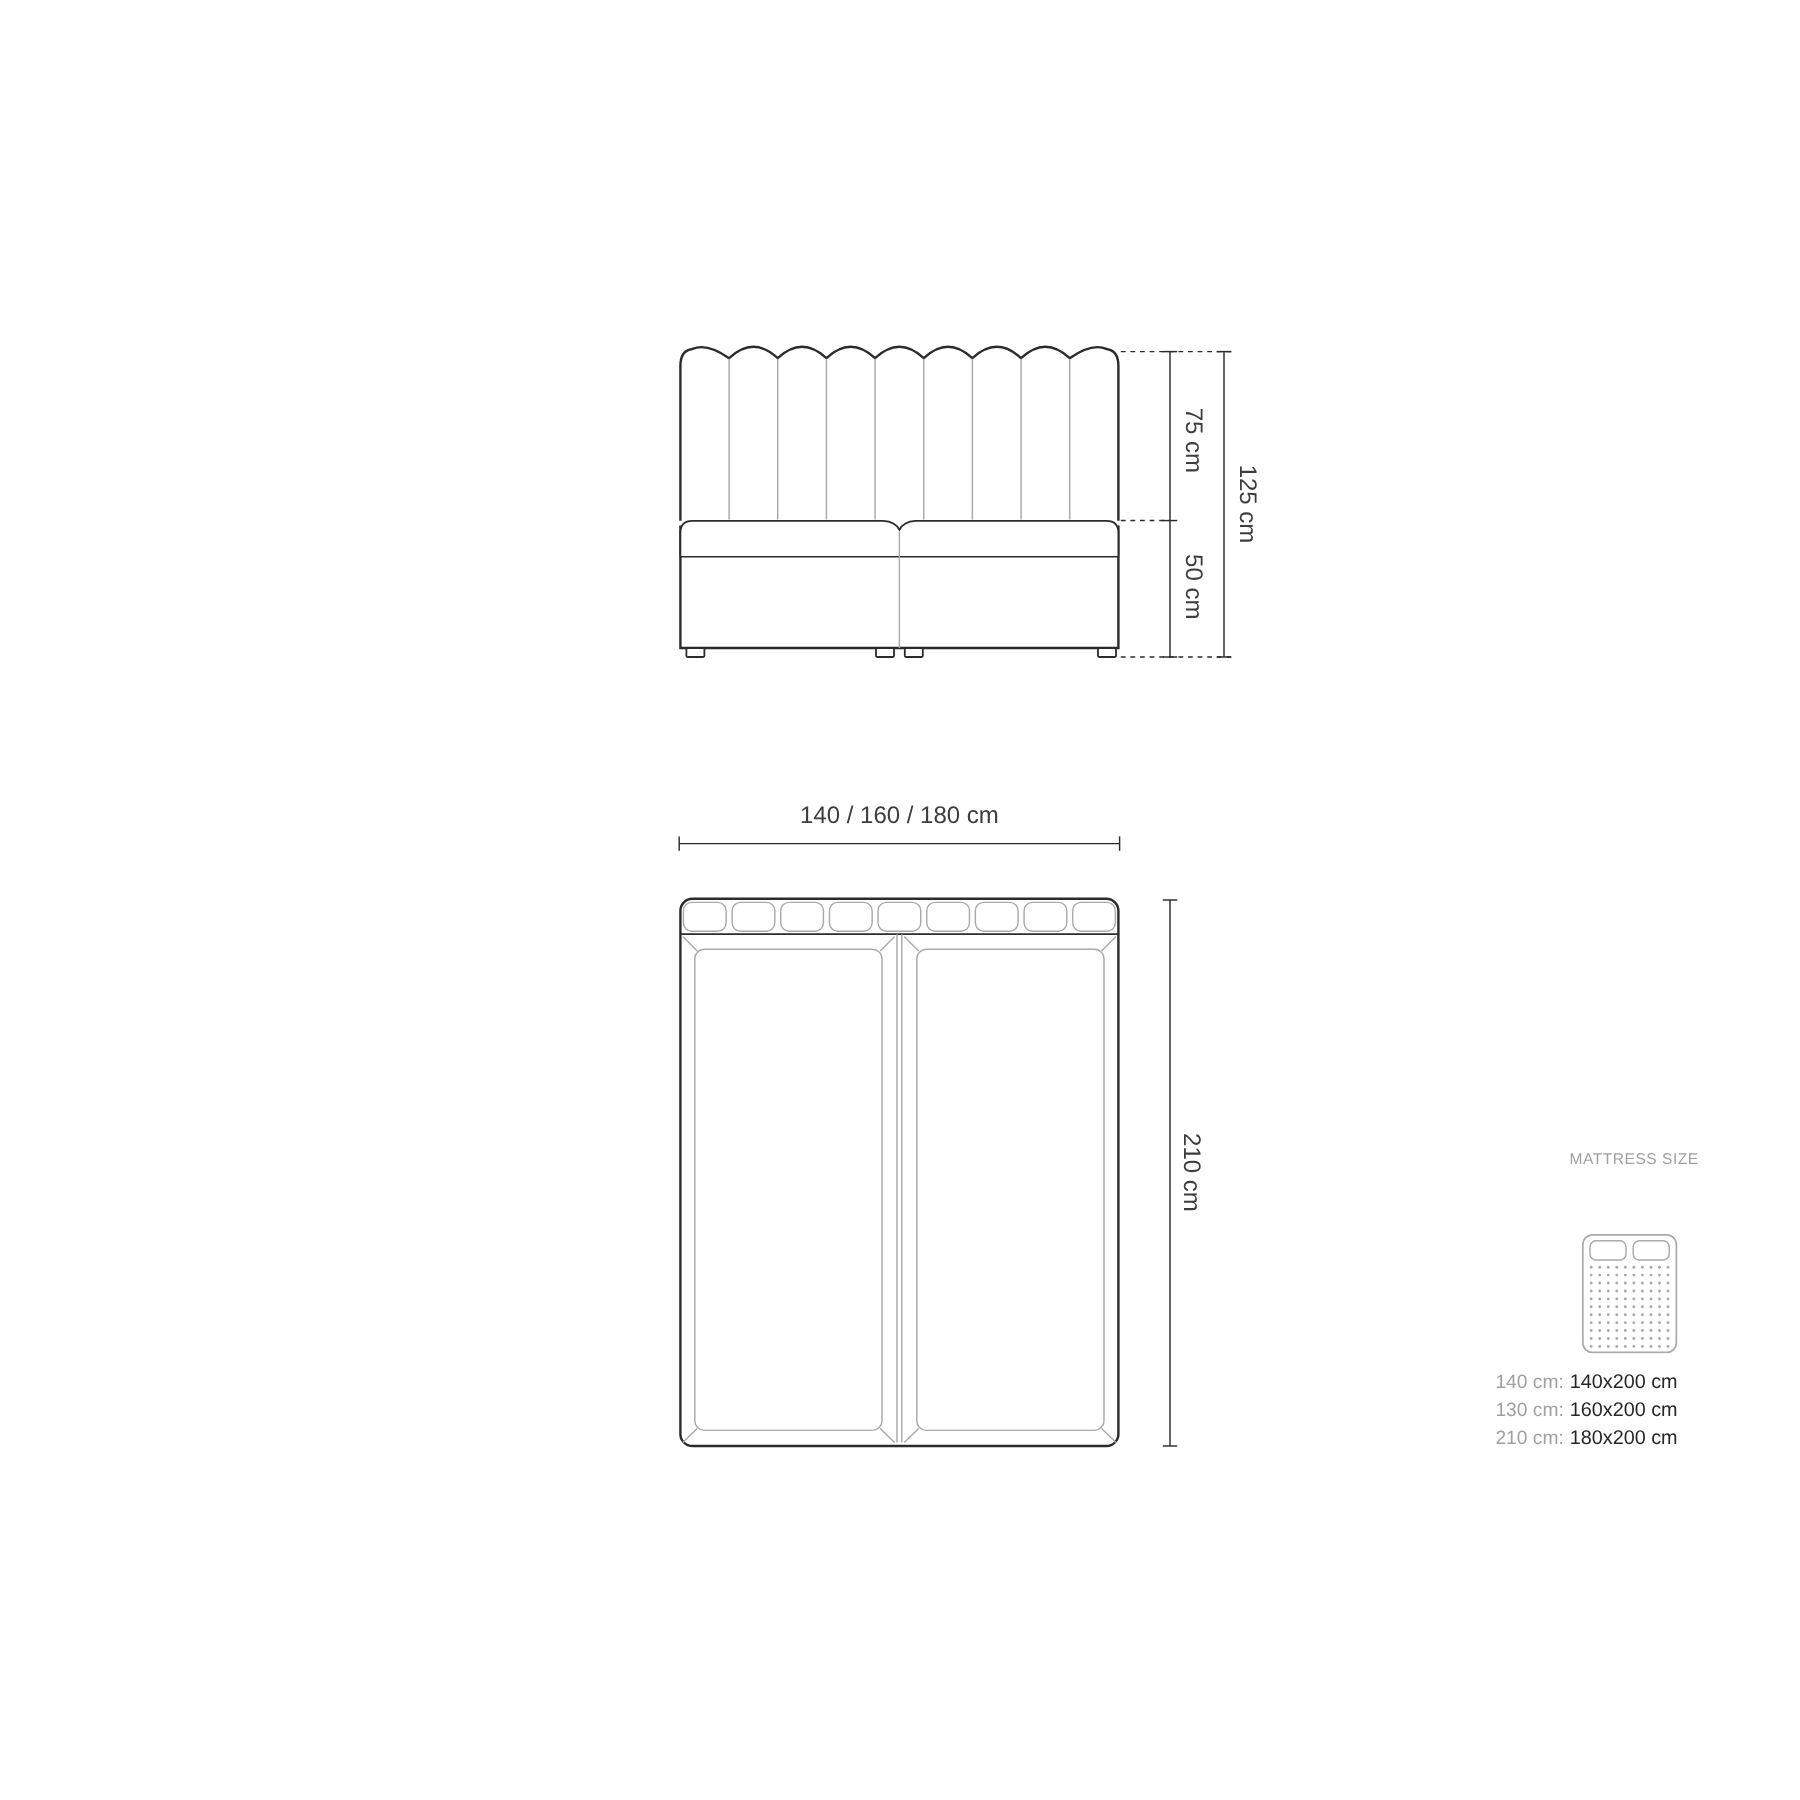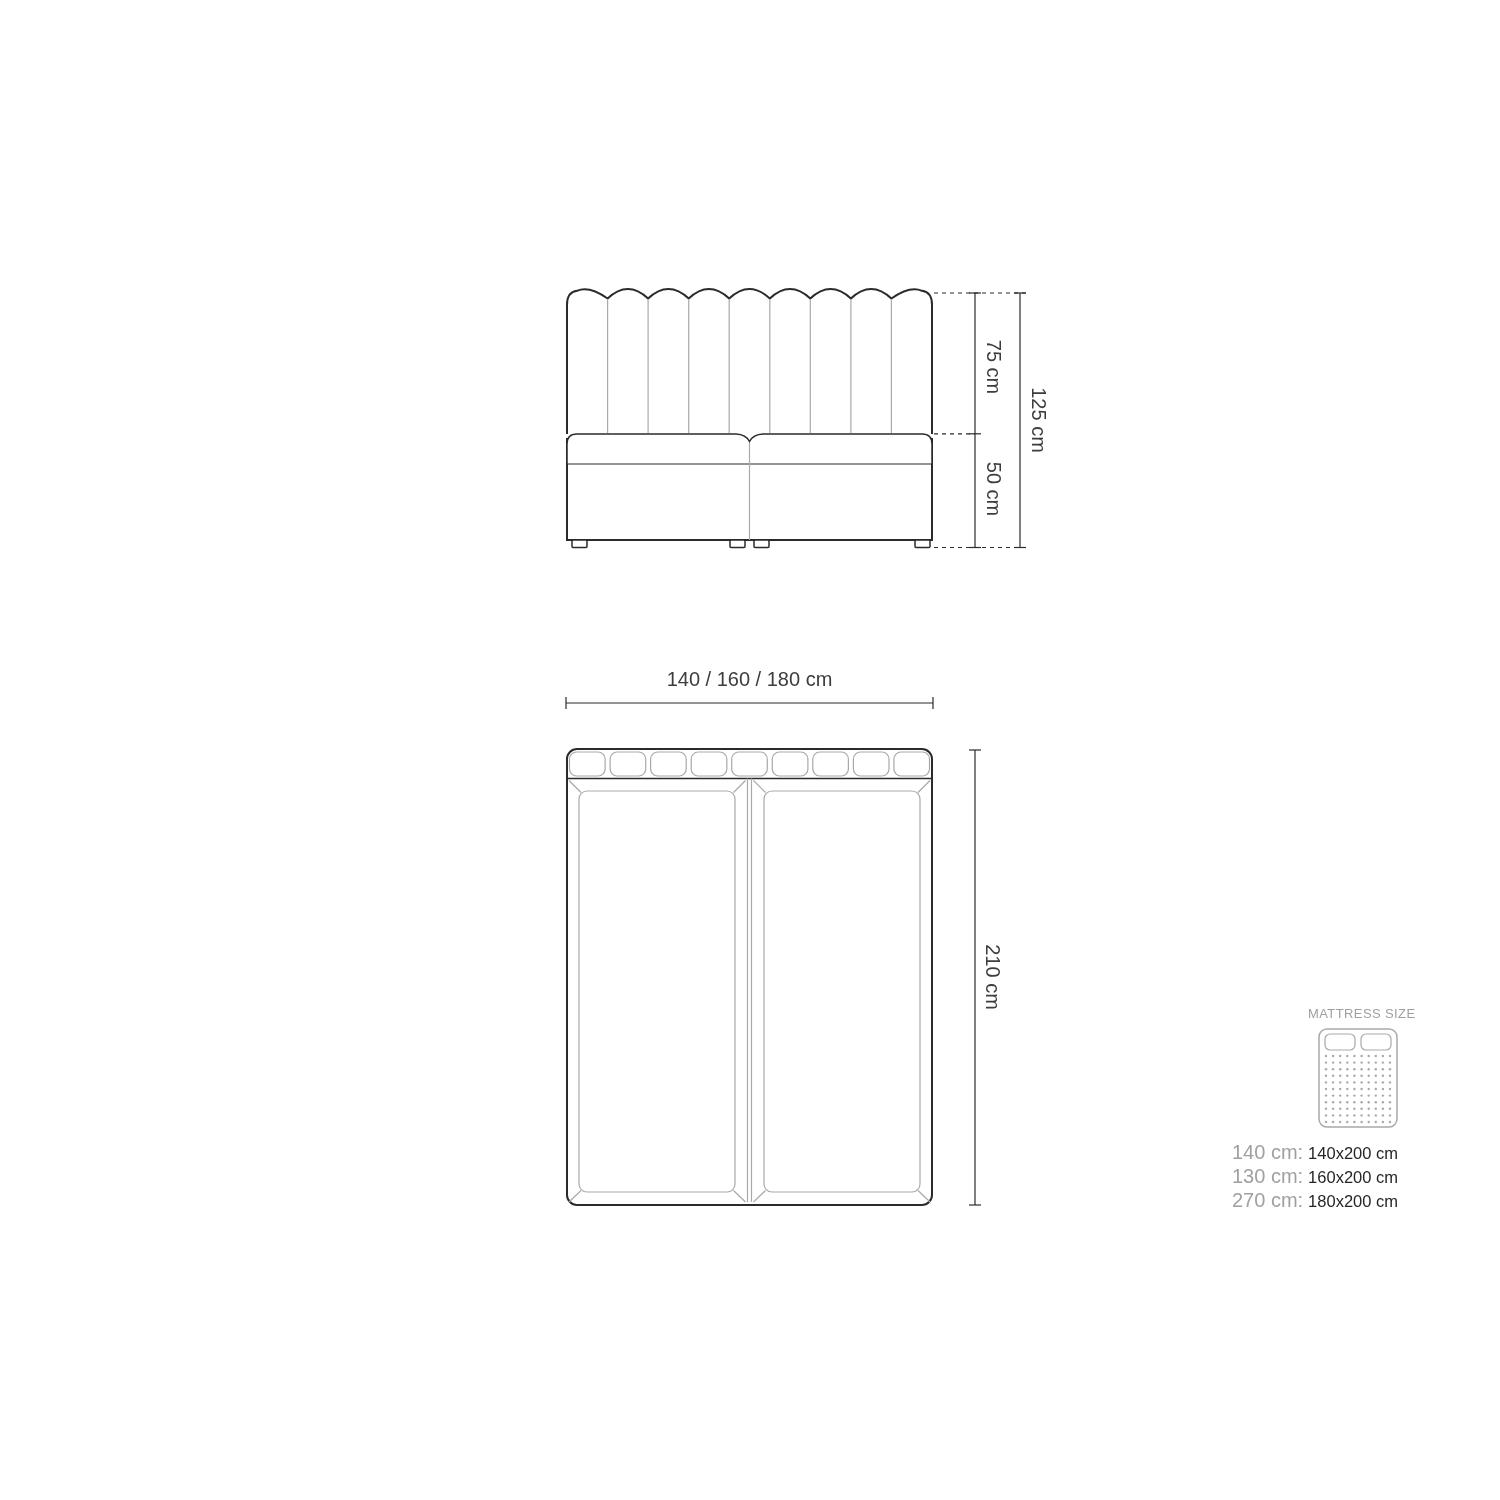--- a/index.html
+++ b/index.html
@@ -10,30 +10,30 @@
   svg text{font-family:"Liberation Sans", sans-serif;}
   .dim-label{font-size:20px;fill:var(--textDark,#3d3d3d);}
   .stroke-dark{stroke:var(--lineDark,#2b2b2b);fill:none;}
   .stroke-dark-fill{stroke:var(--lineDark,#2b2b2b);fill:#fff;}
   .stroke-gray{stroke:var(--lineGray,#a9a9a9);fill:none;}
   .sw2{stroke-width:2;}
   .sw15{stroke-width:1.5;}
   .sw12{stroke-width:1.2;}
   .dashed{stroke-dasharray:4 4;}
   .legend-title{
-    position:absolute;left:1308px;top:1006px;width:100px;text-align:center;
+    position:absolute;left:1308px;top:958px;width:100px;text-align:center;
     font-size:13px;letter-spacing:.4px;color:var(--textMuted,#9e9e9e);white-space:nowrap;
   }
   .legend-icon{position:absolute;left:1318px;top:1028px;}
   .legend-sizes{
     position:absolute;right:102px;top:1143px;display:flex;flex-direction:column;
     gap:4px;align-items:flex-end;
   }
   .size-row{display:flex;align-items:baseline;gap:5px;line-height:19px;white-space:nowrap;}
-  .size-row .muted{font-size:20px;color:var(--textMuted,#a6a6a6);}
+  .size-row .muted{font-size:16px;color:var(--textMuted,#a6a6a6);}
   .size-row .strong{font-size:16.5px;color:var(--textStrong,#262626);text-align:right;}
 </style>
 </head>
 <body>
 
 <div class="canvas">
 
   <svg width="1500" height="1500" viewBox="0 0 1500 1500" style="position:absolute;left:0;top:0;">
 
     <g>
@@ -280,18 +280,18 @@
   <div class="legend-sizes">
     <div class="size-row">
       <span class="muted">140 cm:</span>
       <span class="strong">140x200 cm</span>
     </div>
     <div class="size-row">
       <span class="muted">130 cm:</span>
       <span class="strong">160x200 cm</span>
     </div>
     <div class="size-row">
-      <span class="muted">270 cm:</span>
+      <span class="muted">210 cm:</span>
       <span class="strong">180x200 cm</span>
     </div>
   </div>
 
 </div>
 
 </body></html>

